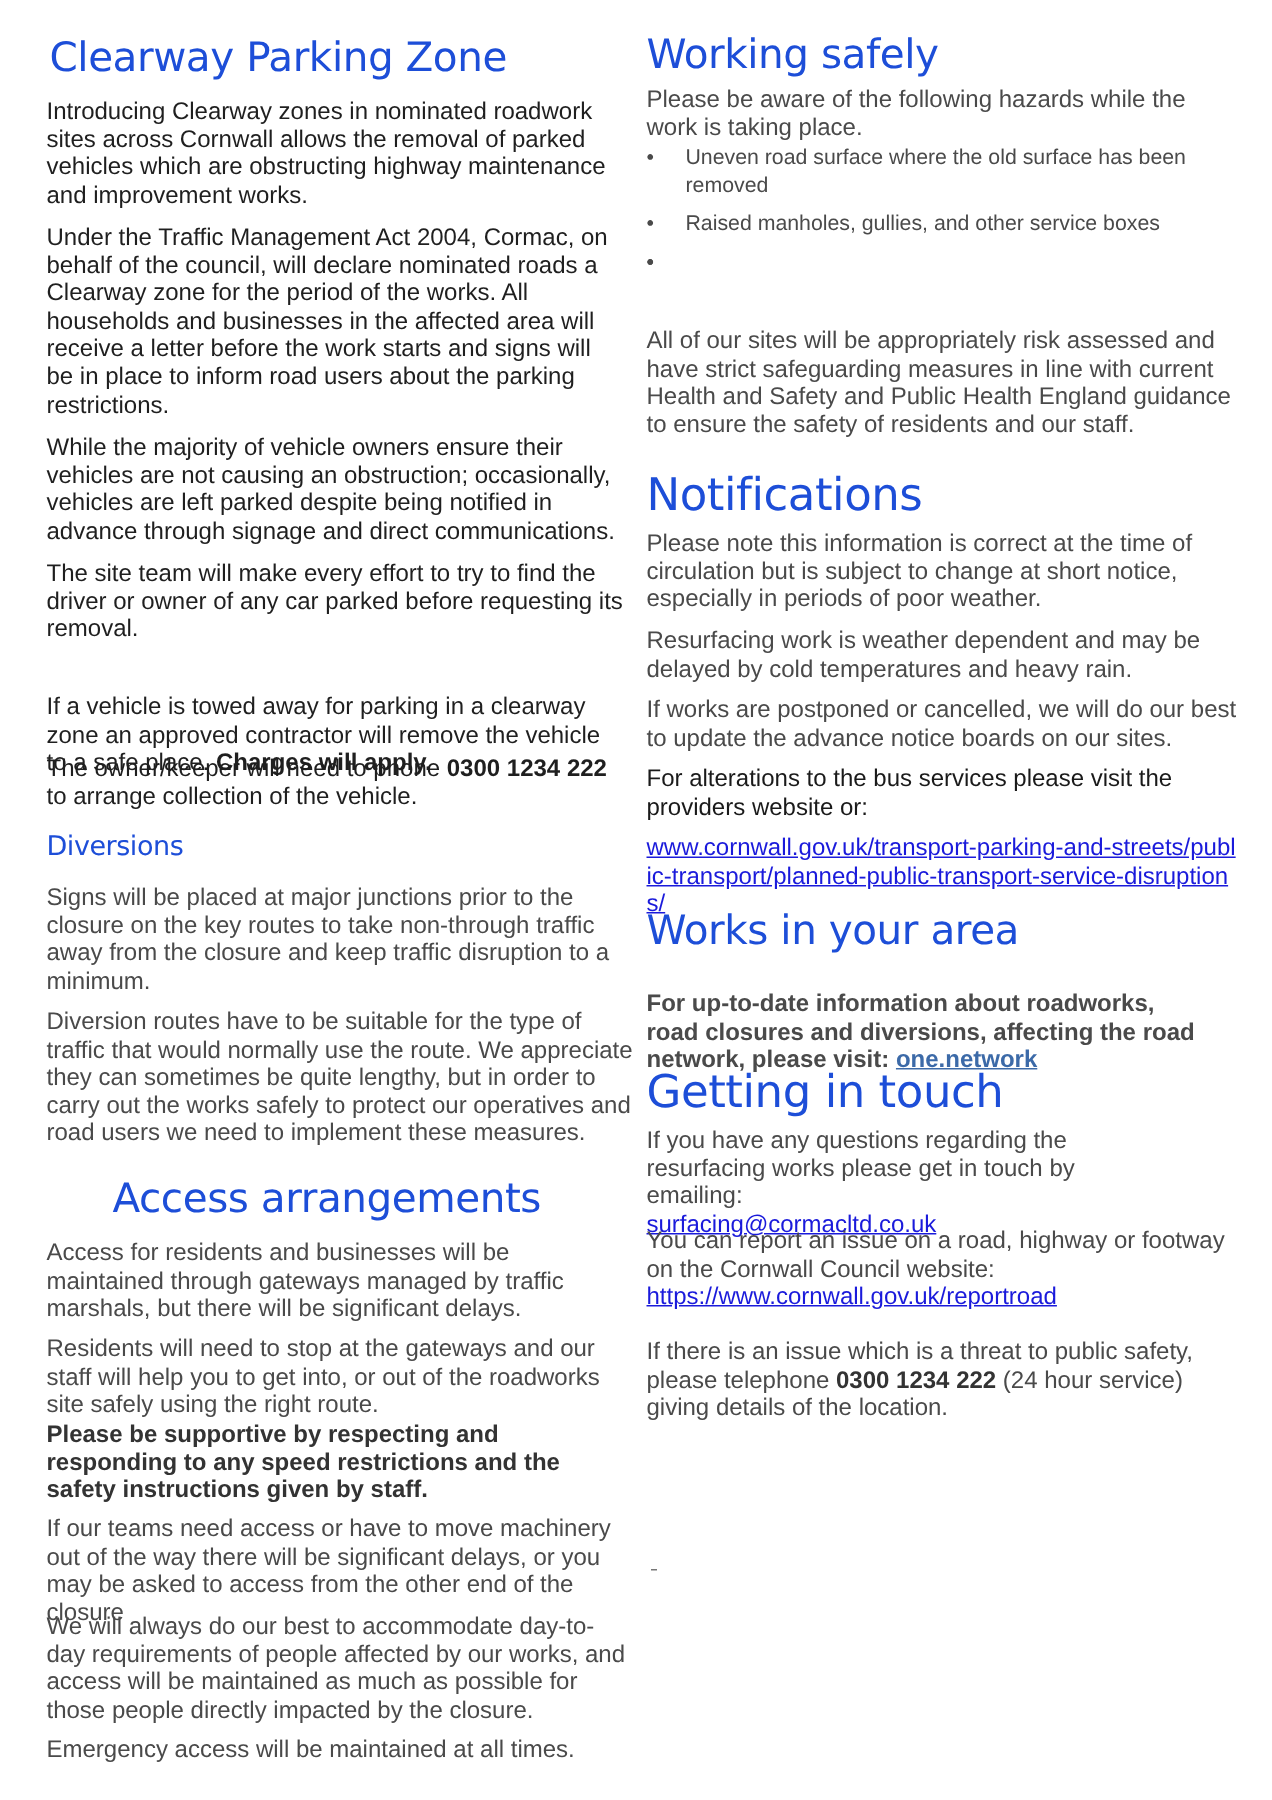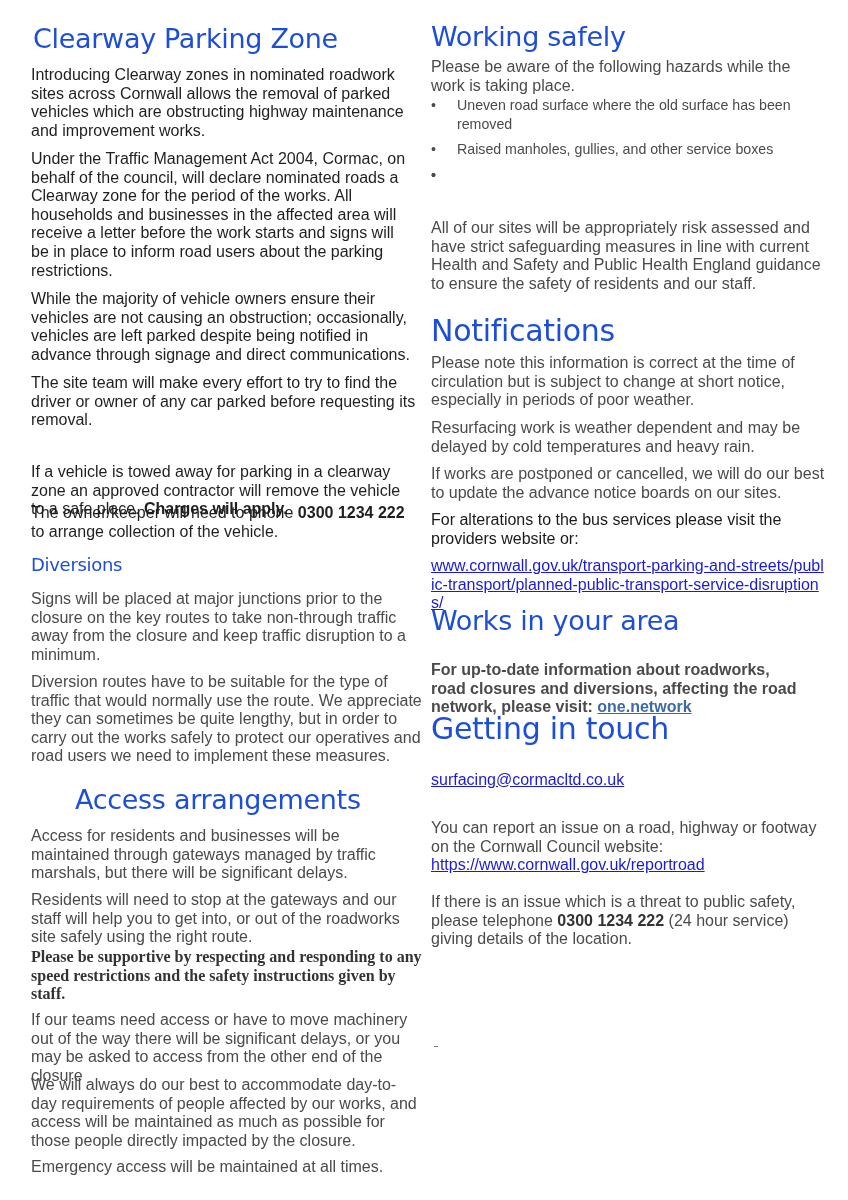--- a/index.html
+++ b/index.html
@@ -48,21 +48,21 @@
   <section class="gray">
     <h2 class="abs" style="top:555px; left:0; font-size:18px;">Diversions</h2>
     <p class="abs" style="top:590px; width:385px;">Signs will be placed at major junctions prior to the closure on the key routes to take non-through traffic away from the closure and keep traffic disruption to a minimum.</p>
     <p class="abs" style="top:673px; width:392px;">Diversion routes have to be suitable for the type of traffic that would normally use the route. We appreciate they  can sometimes be quite lengthy, but in order to carry out the works safely to protect our operatives and road users we need to implement these measures.</p>
   </section>
 
   <section class="gray">
     <h2 class="abs" style="top:785px; left:0; font-size:27px;margin-left:44px;">Access arrangements</h2>
     <p class="abs" style="top:827px; width:385px;">Access for residents and businesses will be maintained through gateways managed by traffic marshals, but there will be significant delays.</p>
     <p class="abs" style="top:891px; width:392px;">Residents will need to stop at the gateways and our staff will help you to get into, or out of the roadworks site  safely using the right route.</p>
-    <p class="abs" style="top:948px; width:392px;font-family:Liberation Serif, serif;">
+    <p class="abs" style="top:948px; width:392px;">
       <b style="color:#333;">Please be supportive by respecting and responding  to any speed restrictions and the safety instructions given by staff.</b>
     </p>
     <p class="abs" style="top:1011px; width:392px;">If our teams need access or have to move machinery out of the way there will be significant delays, or you may be asked to access from the other end of the closure</p>
     <p class="abs" style="top:1076px; width:392px;">We will always do our best to accommodate day-to- day requirements of people affected by our works, and  access will be maintained as much as possible for those people directly impacted by the closure.</p>
     <p class="abs" style="top:1158px; width:392px;">Emergency access will be maintained at all times.</p>
   </section>
 </div>
 
 <div class="col col-right">
 
@@ -103,21 +103,21 @@
     <h2 class="abs" style="top:606px; left:0; font-size:27px;">Works in your area</h2>
     <p class="abs" style="top:661px; width:370px;font-weight:bold;">
       <span>For up-to-date information about roadworks, road closures and diversions, affecting the road network, please visit:</span>
       <a href="#" class="muted">one.network</a>
     </p>
   </section>
 
   <section class="gray">
     <h2 class="abs" style="top:712px; left:0; font-size:30px;">Getting in touch</h2>
     <p class="abs" style="top:752px; width:345px;">
-      <br>
+      <span>If you have any questions regarding the resurfacing works please get in touch by emailing:</span><br>
       <a href="#">surfacing@cormacltd.co.uk</a>
     </p>
     <p class="abs" style="top:819px; width:400px;">
       <span>You can report an issue on a road, highway or footway on the Cornwall Council website:</span><br>
       <a href="#">https://www.cornwall.gov.uk/reportroad</a>
     </p>
     <p class="abs" style="top:893px; width:395px;">
       <span>If there is an issue which is a threat to public safety,  please telephone</span>
       <b style="color:#333;">0300 1234 222</b>
       <span>(24 hour service) giving details of the location.</span>

